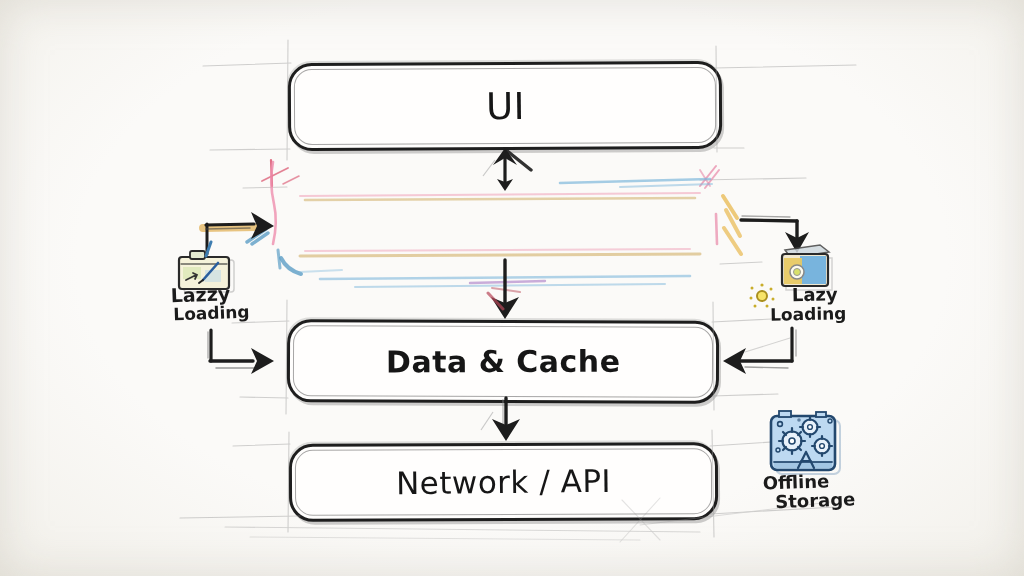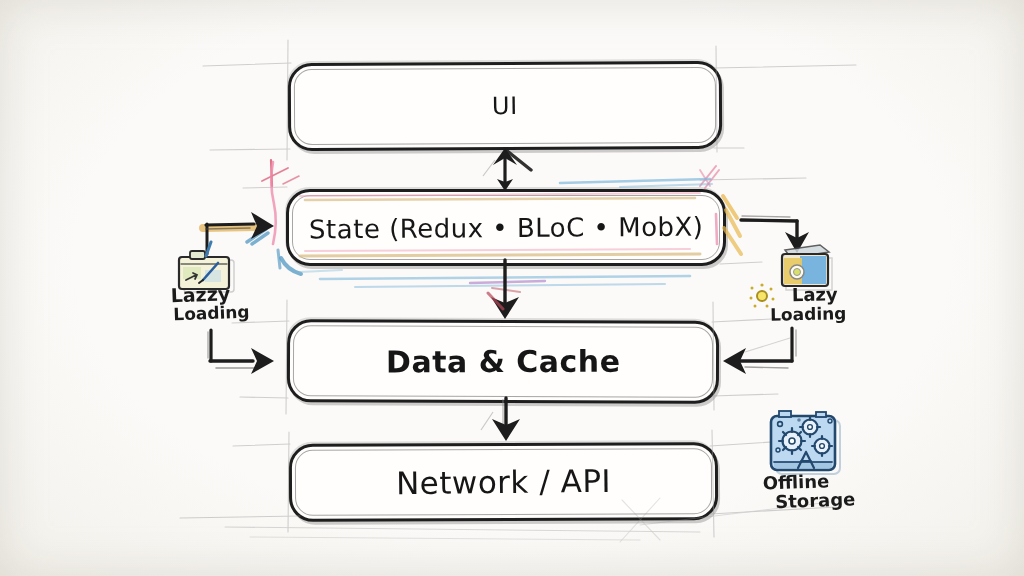--- a/index.html
+++ b/index.html
@@ -16,21 +16,21 @@
   }
   .box::before{
     content:"";position:absolute;inset:3px;border:1.6px solid rgba(45,45,45,.42);
     border-radius:18px;pointer-events:none;
   }
   .box-label{
     color:#161616;letter-spacing:.5px;transform:rotate(-.4deg);
     font-family:"DejaVu Sans",sans-serif;white-space:nowrap;
   }
   #box-ui{left:288px;top:62px;width:428px;height:82px;transform:rotate(-.3deg);}
-  #box-ui .box-label{font-size:24px;}
+  #box-ui .box-label{font-size:37px;}
   #box-state{left:286px;top:189px;width:434px;height:71px;}
   #box-state .box-label{font-size:26px;}
   #box-data{left:287px;top:320px;width:426px;height:77px;transform:rotate(.2deg);}
   #box-data .box-label{font-size:30px;font-weight:bold;}
   #box-net{left:289px;top:443px;width:423px;height:72px;transform:rotate(-.25deg);}
   #box-net .box-label{font-size:31px;}
   #overlay{position:absolute;left:0;top:0;z-index:20;pointer-events:none;}
   .anno{
     position:absolute;z-index:30;color:#1b1b1b;font-weight:700;line-height:1.02;
     font-family:"DejaVu Sans",sans-serif;
@@ -44,23 +44,20 @@
   #anno-offline{left:763px;top:473px;font-size:18px;transform:rotate(-2deg);}
   #anno-offline span:nth-child(2){margin-left:12px;margin-top:1px;}
 </style>
 </head>
 <body>
 
 <div id="stage">
 
   <div class="box" id="box-ui">
     <span class="box-label">UI</span>
-  </div>
-  <div class="box" id="box-state">
-    <span class="box-label">State (Redux • BLoC • MobX)</span>
   </div>
   <div class="box" id="box-data">
     <span class="box-label">Data &amp; Cache</span>
   </div>
   <div class="box" id="box-net">
     <span class="box-label">Network / API</span>
   </div>
 
   <svg id="overlay" width="1024" height="576" viewBox="0 0 1024 576">
 

